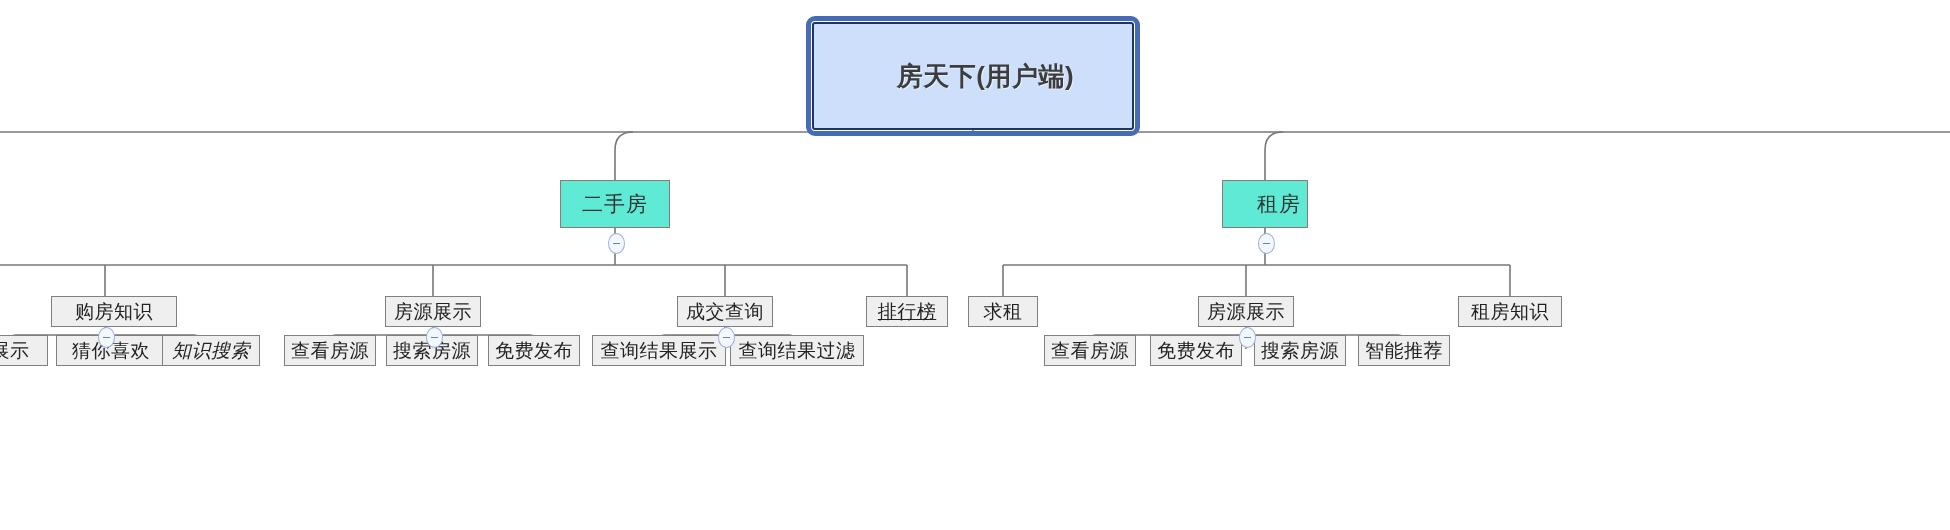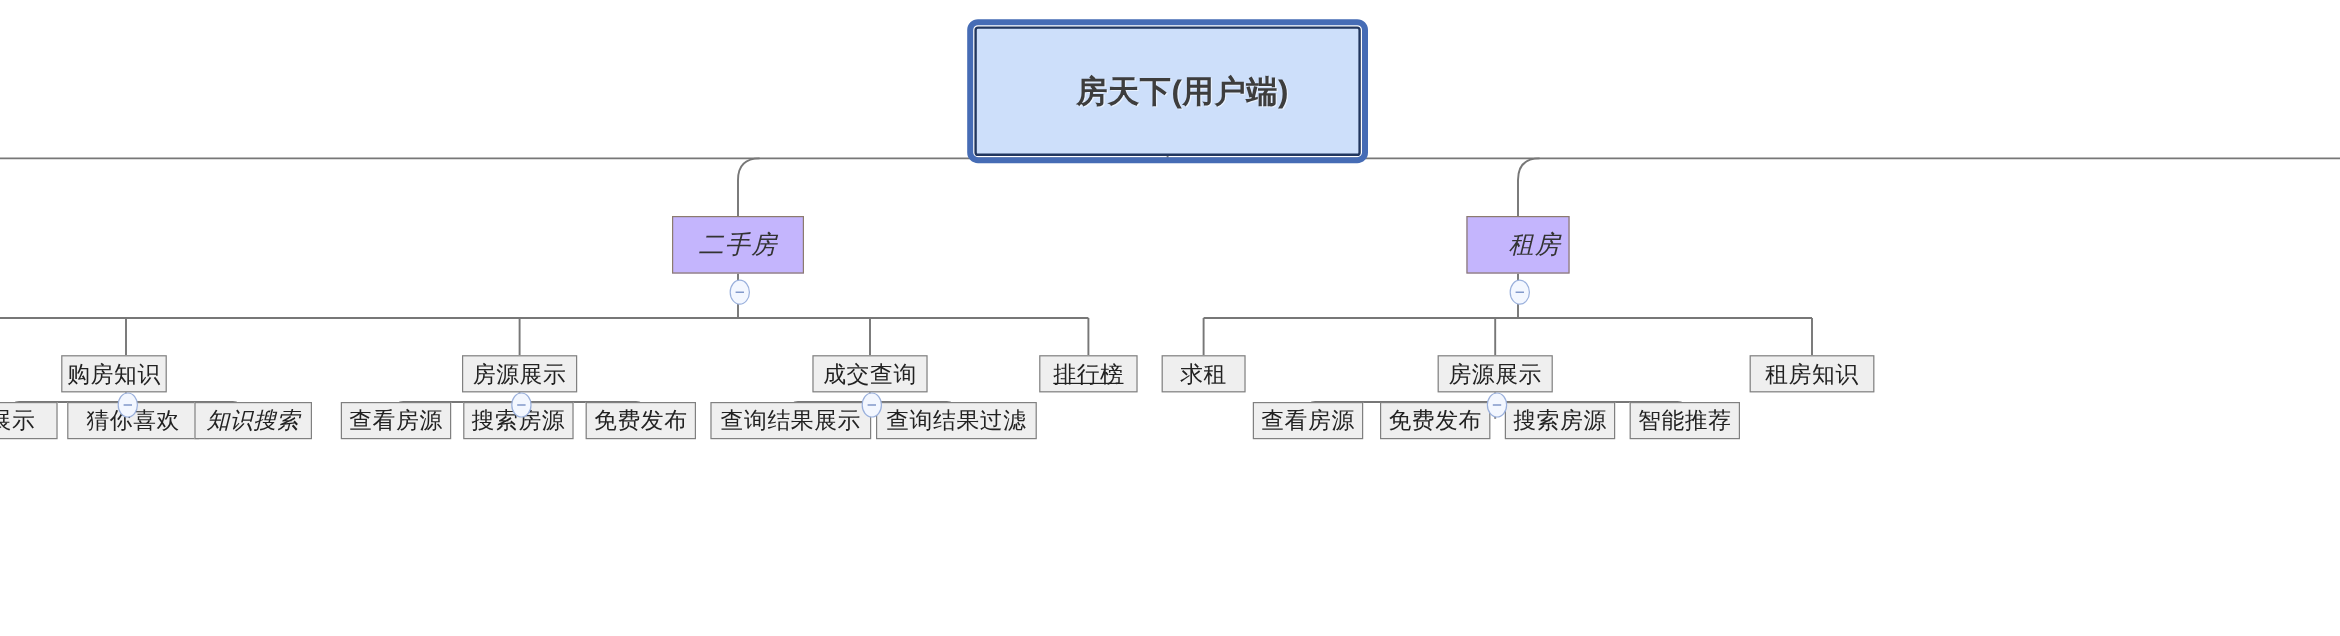--- a/index.html
+++ b/index.html
@@ -36,26 +36,25 @@
     font-size:26px;
     font-weight:bold;
     color:#3d3d3d;
     text-shadow:1px 1px 0 rgba(255,255,255,.55);
     letter-spacing:.5px;
     padding-left:25px;
   }
 
   
   .node.cat{
-    background:#c4b5fd;
+    background:#5eead4;
     border:1px solid #8c7b6e;
     font-size:21px;
     color:#333;
     letter-spacing:1px;
-    font-style:italic;
   }
 
   
   .node.plain{
     background:#efefef;
     border:1px solid #808080;
     font-size:19px;
     color:#222;
     letter-spacing:.5px;
   }
@@ -160,21 +159,21 @@
     <span class="bar"></span>
   </div>
 
   <div class="node cat" style="left:1222px;top:180px;width:86px;height:48px;padding-left:28px;">
     <span>租房</span>
   </div>
   <div class="toggle" style="left:1258px;top:233px;">
     <span class="bar"></span>
   </div>
 
-  <div class="node plain" style="left:51px;top:296px;width:88px;height:31px;">
+  <div class="node plain" style="left:51px;top:296px;width:126px;height:31px;">
     <span>购房知识</span>
   </div>
   <div class="toggle" style="left:98px;top:327px;">
     <span class="bar"></span>
   </div>
 
   <div class="node plain" style="left:385px;top:296px;width:96px;height:31px;">
     <span>房源展示</span>
   </div>
   <div class="toggle" style="left:426px;top:327px;">

